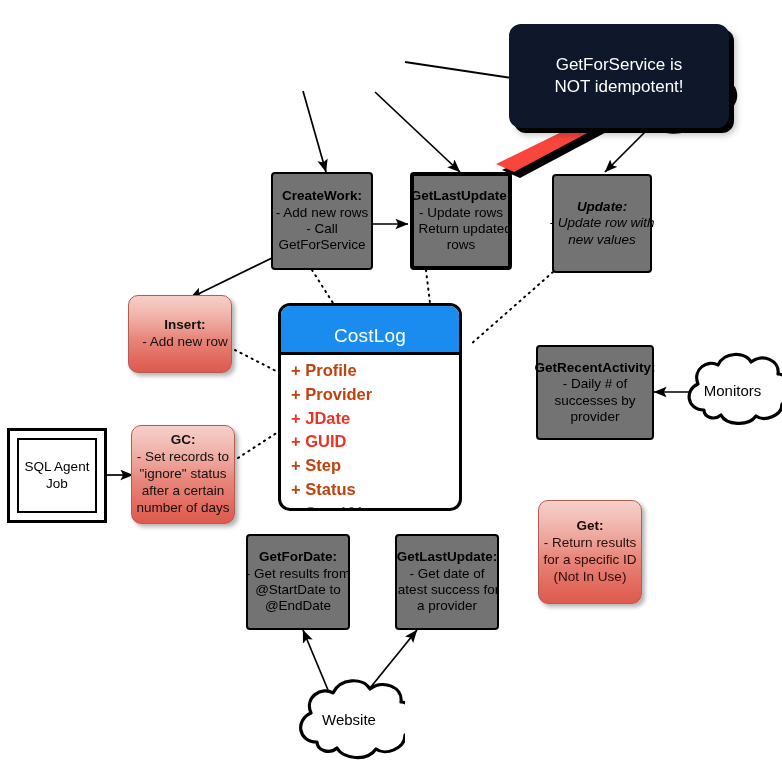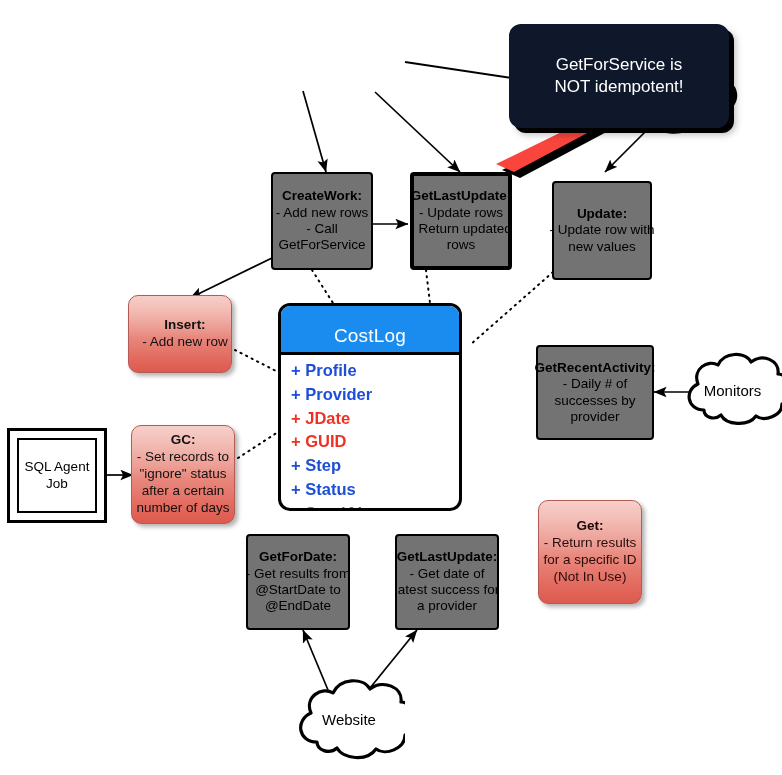--- a/index.html
+++ b/index.html
@@ -92,21 +92,21 @@
     flex: 1;
     padding: 5px 0 6px 10px;
     display: flex;
     flex-direction: column;
     justify-content: flex-start;
     gap: 2px;
   }
   .attr {
     font-size: 16.5px;
     font-weight: bold;
-    color: #1d4ed8;
+    color: #c2410c;
     line-height: 1.32;
     white-space: nowrap;
   }
   .attr.red { color: #ef3124; }
 
   
   .dbl {
     border: 3px solid #000;
     background: #fff;
     padding: 7px;
@@ -256,21 +256,21 @@
     <div class="ln">GetForService</div>
   </div>
 
   <div class="node proc thick" style="left:410px; top:172px; width:102px; height:98px;">
     <div class="ttl ln">GetLastUpdate:</div>
     <div class="ln">- Update rows</div>
     <div class="ln">- Return updated</div>
     <div class="ln">rows</div>
   </div>
 
-  <div class="node proc" style="left:552px; top:181px; width:100px; height:99px;">
+  <div class="node proc" style="left:552px; top:174px; width:100px; height:99px;font-style:italic;">
     <div class="ttl ln">Update:</div>
     <div class="ln">- Update row with</div>
     <div class="ln">new values</div>
   </div>
 
   <div class="node proc" style="left:536px; top:345px; width:118px; height:95px;">
     <div class="ttl ln">GetRecentActivity:</div>
     <div class="ln">- Daily # of</div>
     <div class="ln">successes by</div>
     <div class="ln">provider</div>

